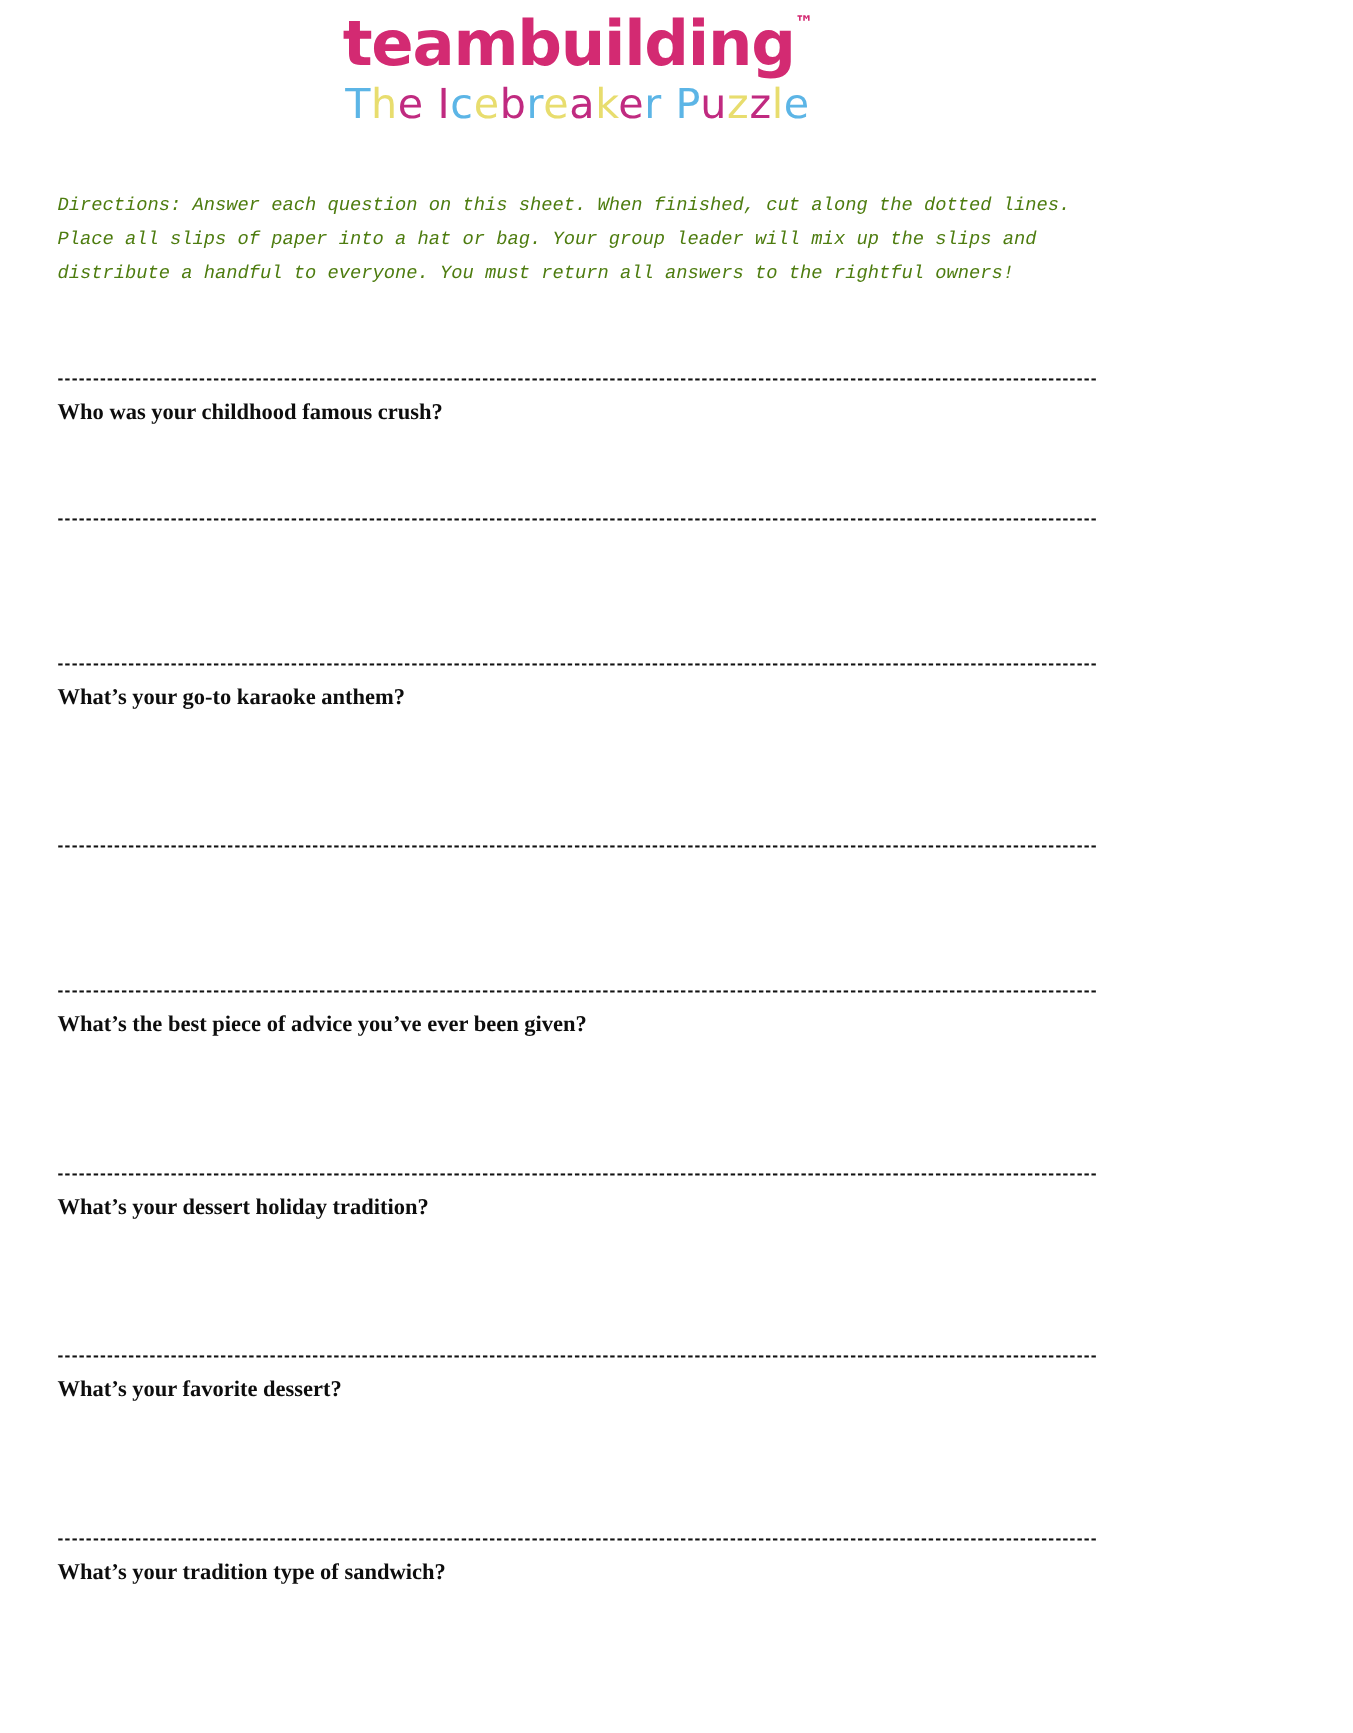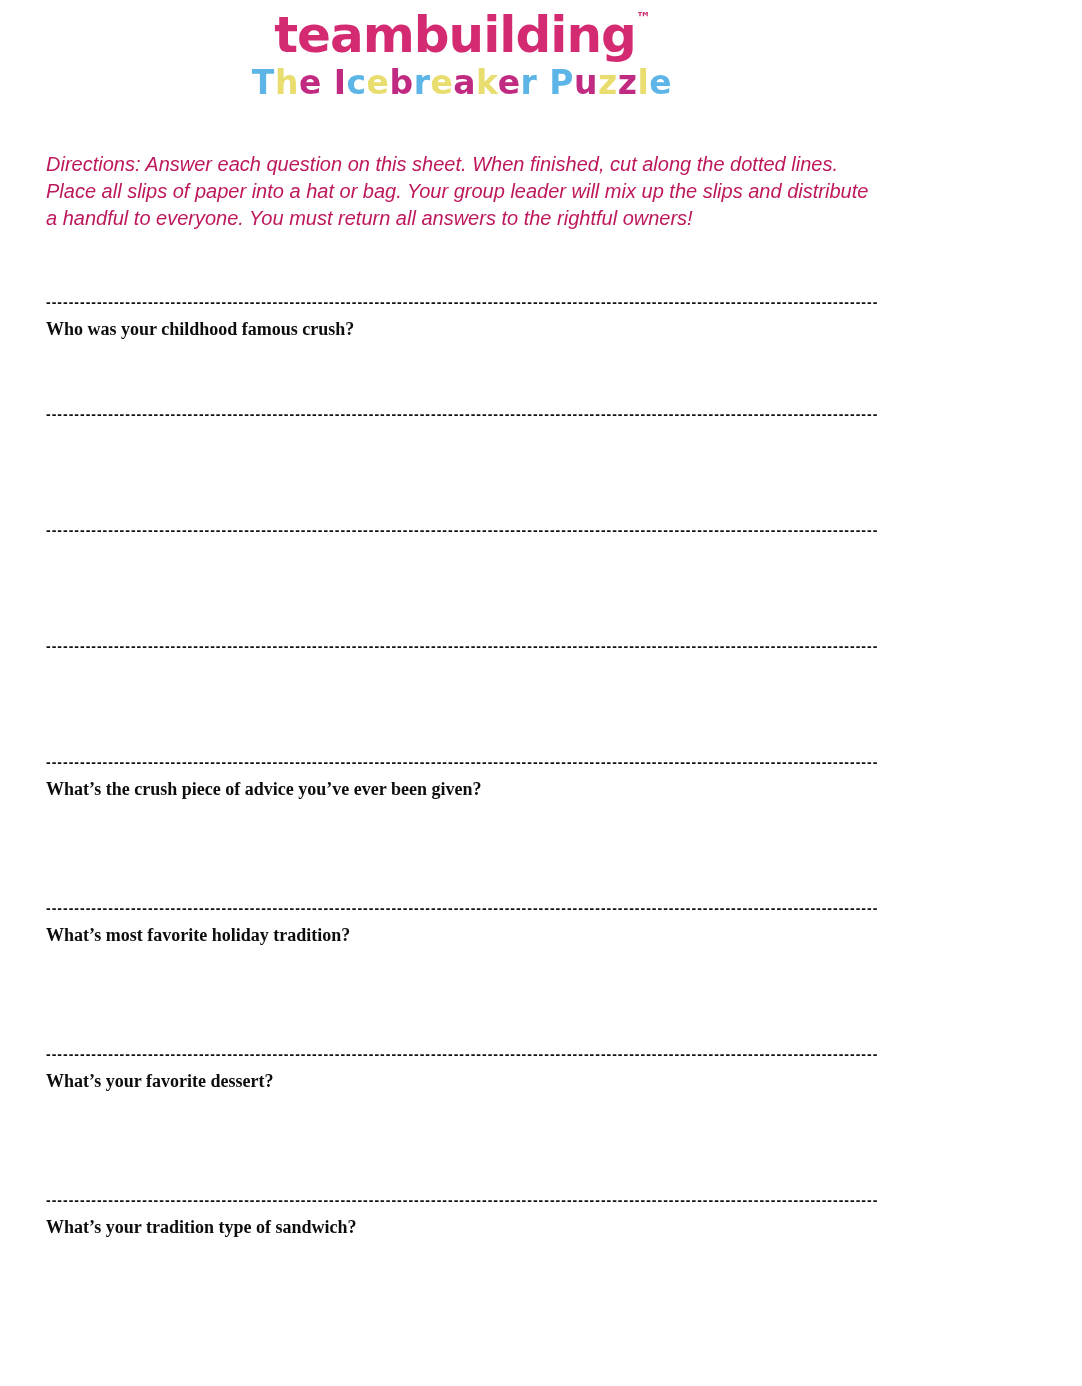--- a/index.html
+++ b/index.html
@@ -26,31 +26,32 @@
     font-weight: 800;
     vertical-align: top;
     position: relative;
     top: 2px;
   }
   .subtitle {
     margin-top: 2px;
     text-align: center;
     font-family: "DejaVu Sans", sans-serif;
     font-size: 33px;
-    font-weight: 700;
+    font-weight: 400;
     letter-spacing: 0.5px;
     line-height: 1.1;
   }
   .directions {
     width: 832px;
     margin: 50px auto 0 auto;
-    font-size: 20px;
+    font-size: 15px;
     font-style: italic;
     line-height: 27px;
-    color: #be185d;
+    color: #4d7c0f;
+    font-family: Liberation Mono, monospace;
   }
   .content { width: 832px; margin: 0 auto; }
   .qblock { margin-top: 100px; }
   .qblock.first  { margin-top: 62px; }
   .qblock.second { margin-top: 66px; }
   .cut-line {
     font-size: 14px;
     font-weight: 700;
     letter-spacing: 1px;
     white-space: nowrap;
@@ -85,34 +86,35 @@
       <div class="cut-line">------------------------------------------------------------------------------------------------------------------------------------------------------------------------------------------------------------------------------------------------</div>
       <div class="question">Who was your childhood famous crush?</div>
     </div>
 
     <div class="qblock second">
       <div class="cut-line">------------------------------------------------------------------------------------------------------------------------------------------------------------------------------------------------------------------------------------------------</div>
     </div>
 
     <div class="qblock">
       <div class="cut-line">------------------------------------------------------------------------------------------------------------------------------------------------------------------------------------------------------------------------------------------------</div>
+      <div class="question">What’s your go-to karaoke anthem?</div>
     </div>
 
     <div class="qblock">
       <div class="cut-line">------------------------------------------------------------------------------------------------------------------------------------------------------------------------------------------------------------------------------------------------</div>
     </div>
 
     <div class="qblock">
       <div class="cut-line">------------------------------------------------------------------------------------------------------------------------------------------------------------------------------------------------------------------------------------------------</div>
-      <div class="question">What’s the crush piece of advice you’ve ever been given?</div>
+      <div class="question">What’s the best piece of advice you’ve ever been given?</div>
     </div>
 
     <div class="qblock">
       <div class="cut-line">------------------------------------------------------------------------------------------------------------------------------------------------------------------------------------------------------------------------------------------------</div>
-      <div class="question">What’s most favorite holiday tradition?</div>
+      <div class="question">What’s your dessert holiday tradition?</div>
     </div>
 
     <div class="qblock">
       <div class="cut-line">------------------------------------------------------------------------------------------------------------------------------------------------------------------------------------------------------------------------------------------------</div>
       <div class="question">What’s your favorite dessert?</div>
     </div>
 
     <div class="qblock">
       <div class="cut-line">------------------------------------------------------------------------------------------------------------------------------------------------------------------------------------------------------------------------------------------------</div>
       <div class="question">What’s your tradition type of sandwich?</div>

